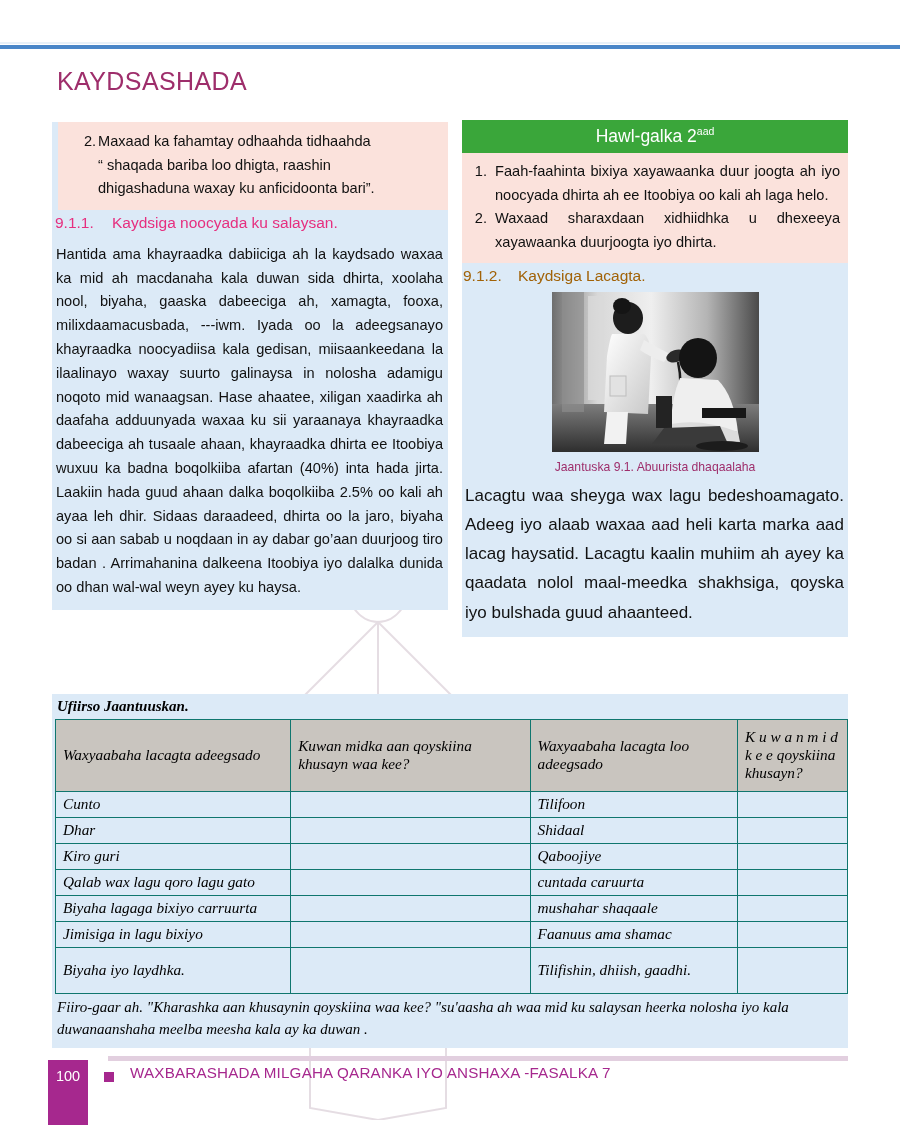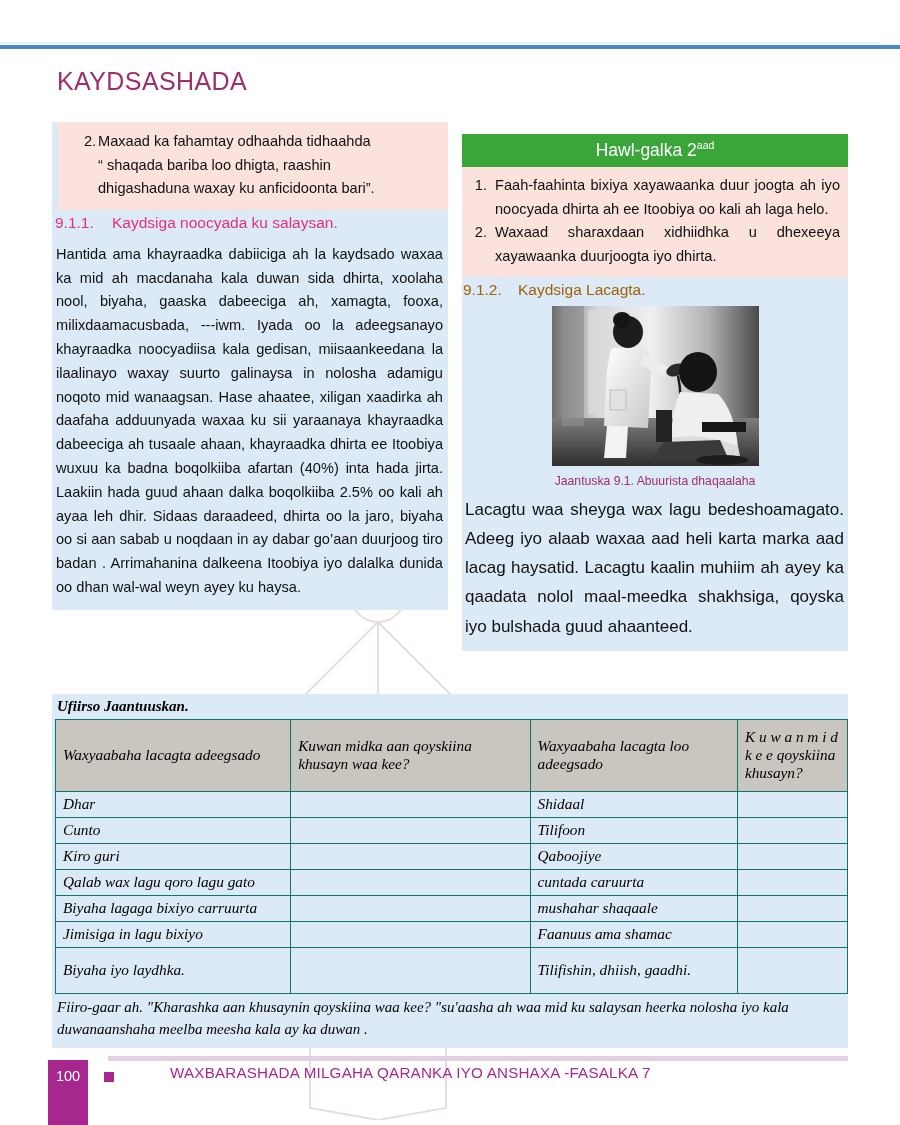--- a/index.html
+++ b/index.html
@@ -94,21 +94,21 @@
     line-height: 1.63;
     color: #111;
     text-align: justify;
     text-justify: inter-word;
     hyphens: none;
   }
 
   
   .col-right {
     position: absolute;
-    left: 462px; top: 134px;
+    left: 462px; top: 120px;
     width: 386px;
     z-index: 2;
   }
   .green-bar {
     background: #3aa63a;
     color: #ffffff;
     text-align: center;
     font-size: 17.5px;
     padding: 6px 0 7px 0;
     line-height: 1.1;
@@ -252,21 +252,20 @@
     background: #a6288e;
     z-index: 3;
   }
   .footer-text {
     position: absolute;
     left: 130px; top: 1064px;
     font-size: 15.2px;
     letter-spacing: 0.2px;
     color: #a6288e;
     z-index: 3;
-    margin-left: 40px;
   }
 </style>
 </head>
 <body>
 
 <div class="page">
 
   <svg class="watermark" viewBox="0 0 520 640" aria-hidden="true">
     <g fill="none" stroke="#cdbcc8" stroke-width="2">
       <ellipse cx="258" cy="96" rx="34" ry="46"></ellipse>
@@ -384,29 +383,29 @@
       <thead>
         <tr>
           <td class="col1">Waxyaabaha lacagta adeegsado</td>
           <td class="col2">Kuwan midka aan qoyskiina khusayn waa kee?</td>
           <td class="col3 jst">Waxyaabaha  lacagta loo adeegsado</td>
           <td class="col4">K u w a n  m i d k e e qoyskiina khusayn?</td>
         </tr>
       </thead>
       <tbody>
         <tr>
+          <td>Cunto</td>
+          <td></td>
+          <td>Tilifoon</td>
+          <td></td>
+        </tr>
+        <tr>
           <td>Dhar</td>
           <td></td>
           <td>Shidaal</td>
-          <td></td>
-        </tr>
-        <tr>
-          <td>Cunto</td>
-          <td></td>
-          <td>Tilifoon</td>
           <td></td>
         </tr>
         <tr>
           <td>Kiro guri</td>
           <td></td>
           <td>Qaboojiye</td>
           <td></td>
         </tr>
         <tr>
           <td>Qalab wax lagu qoro lagu gato</td>

